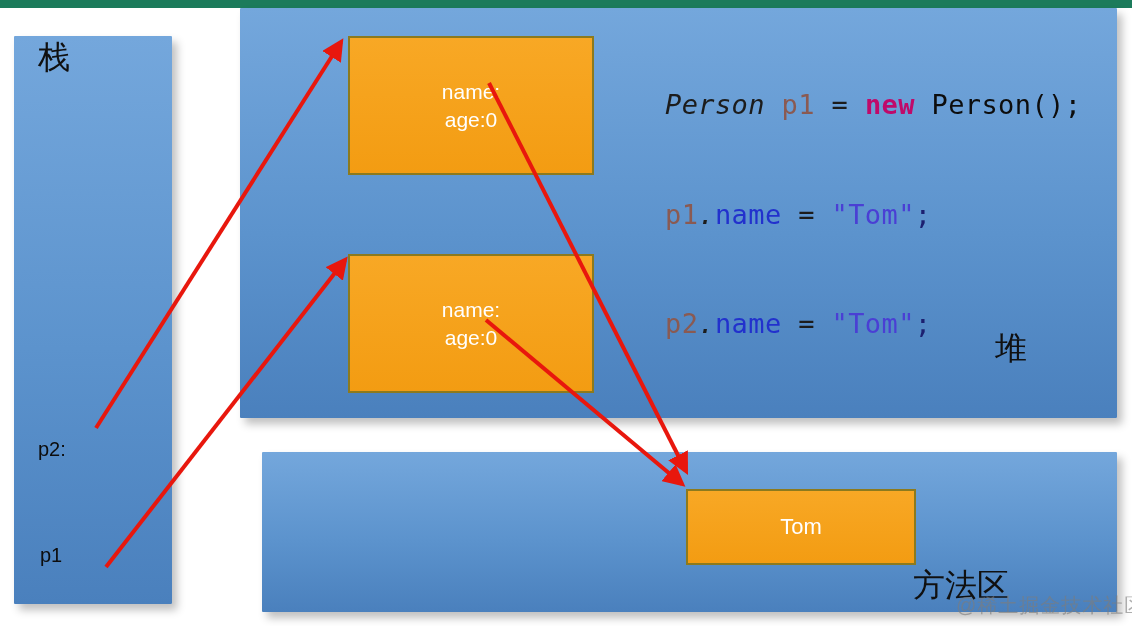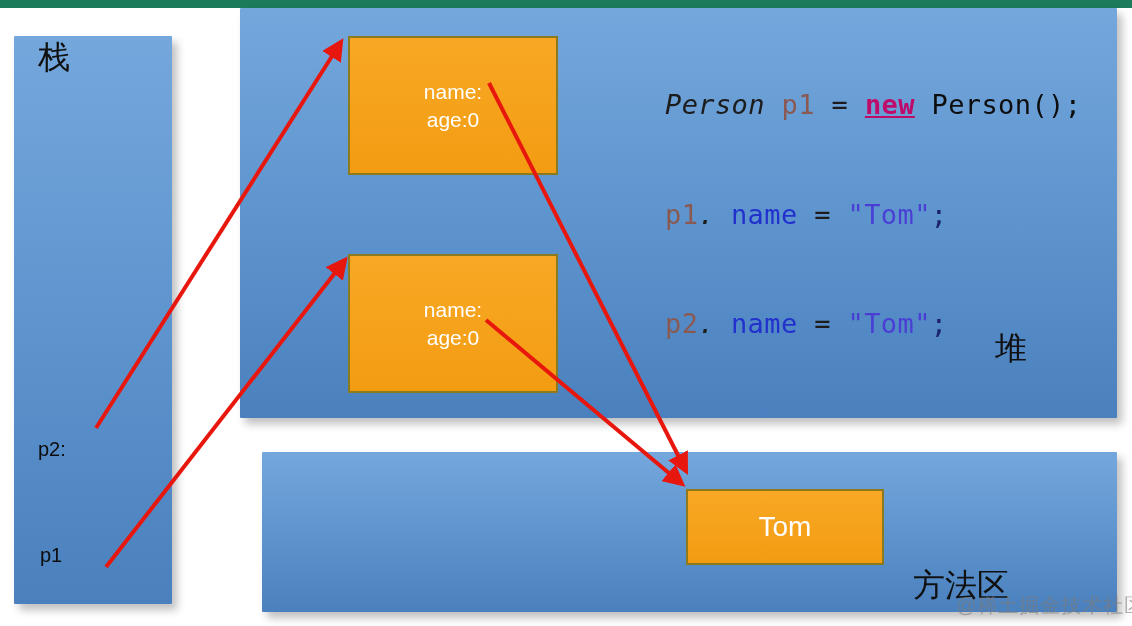--- a/index.html
+++ b/index.html
@@ -28,46 +28,46 @@
   }
   .stack-label { left: 24px; top: 4px; }
   .heap-label { left: 755px; top: 323px; }
   .method-label { left: 651px; top: 116px; font-family: Liberation Serif, serif; }
   .stack-var {
     position: absolute; color: #0d0d0d; font-size: 20px; white-space: nowrap;
   }
   .var-p2 { left: 24px; top: 402px; }
   .var-p1 { left: 26px; top: 508px; }
   .obj-box {
-    position: absolute; width: 210px; height: 139px;
+    position: absolute; width: 246px; height: 139px;
     background: linear-gradient(180deg, #f8a825 0%, #f39c12 100%);
     border: 2px solid #8c7a1e;
     display: flex; flex-direction: column; align-items: center; justify-content: center;
     color: #ffffff; font-size: 21px; line-height: 28px; text-align: center;
   }
   .obj-box-1 { left: 108px; top: 28px; }
   .obj-box-2 { left: 108px; top: 246px; }
   .tom-box {
-    position: absolute; left: 424px; top: 37px; width: 198px; height: 76px;
+    position: absolute; left: 424px; top: 37px; width: 230px; height: 76px;
     background: linear-gradient(180deg, #f8a825 0%, #f39c12 100%);
     border: 2px solid #8c7a1e;
     display: flex; align-items: center; justify-content: center;
-    color: #ffffff; font-size: 28px;
+    color: #ffffff; font-size: 22px;
   }
   .code-block {
     position: absolute; left: 425px; top: 6px;
     font-family: "DejaVu Sans Mono", monospace;
     font-size: 27px; line-height: 36.5px; letter-spacing: 0.4px;
     white-space: pre;
   }
   .tok-plain   { color: #1c1c1c; font-style: italic; }
   .tok-bold    { color: #0d0d0d; font-weight: normal; }
   .tok-ident   { color: #8a5a52; }
-  .tok-keyword { color: #bf0a6a; font-weight: bold; text-decoration: underline; }
-  .tok-member  { color: #2231cd; margin-left: 16px; }
+  .tok-keyword { color: #bf0a6a; font-weight: bold; }
+  .tok-member  { color: #2231cd; }
   .tok-string  { color: #4a3fd4; }
   .tok-semi    { color: #1c2070; }
   .arrows-overlay {
     position: absolute; left: 0; top: 0; width: 1132px; height: 626px;
     pointer-events: none;
   }
   .watermark {
     position: absolute; left: 956px; top: 592px;
     font-size: 20px; letter-spacing: 1px; white-space: nowrap;
     color: rgba(125, 125, 125, 0.62);

